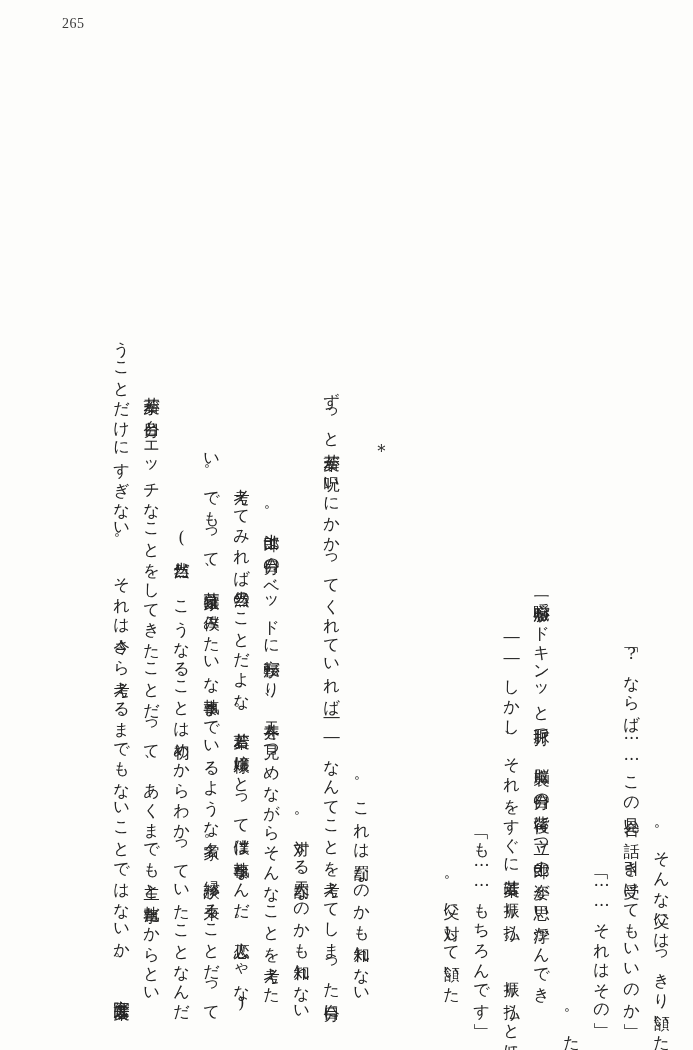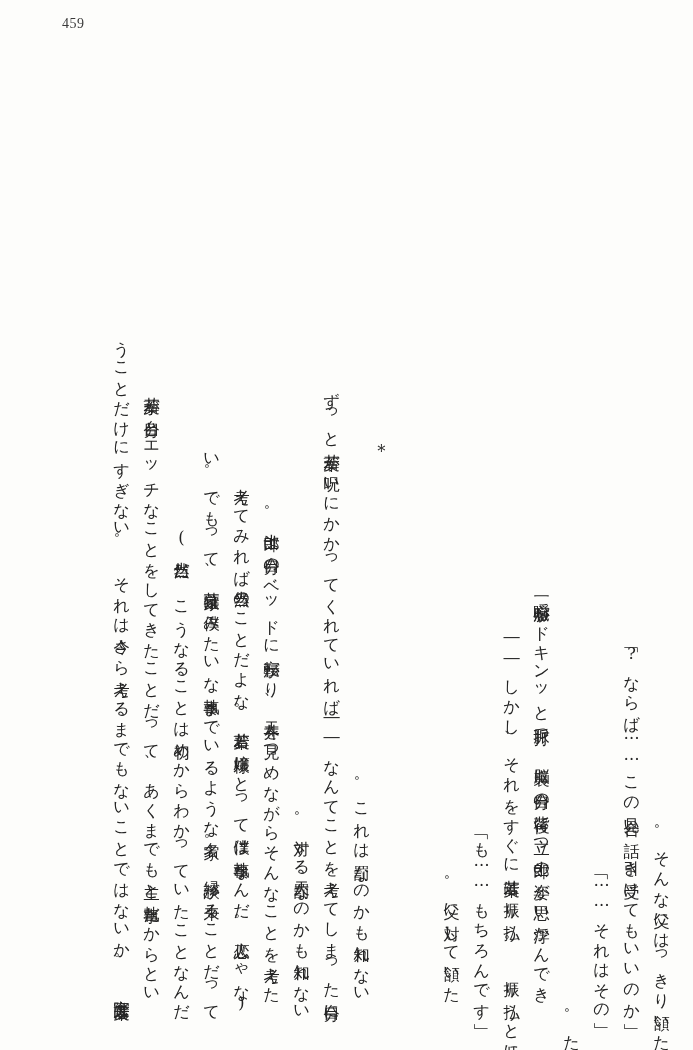--- a/index.html
+++ b/index.html
@@ -60,21 +60,21 @@
     font-size: 19px;
     color: #333;
     font-family: "DejaVu Sans", sans-serif;
   }
 </style>
 </head>
 <body>
 
 <div class="page">
 
-  <div class="page-number">459</div>
+  <div class="page-number">265</div>
 
   <div class="sep">＊</div>
 
   <div class="body-text" id="body">
       <div class="col indent-1">そんな父にはっきり頷いた。</div>
       <div class="col">「ならば……この見合い話、引き受けてもいいのか?」</div>
       <div class="col">「それはその……」</div>
       <div class="col indent-1">た。</div>
       <div class="col">　一瞬心臓がドキンッと脈打つ。脳裏に自分の背後に立つ士郎の姿が思い浮かんでき</div>
       <div class="col indent-2">。しかし、それをすぐに若葉は振り払う。　振り払うと共に――</div>

